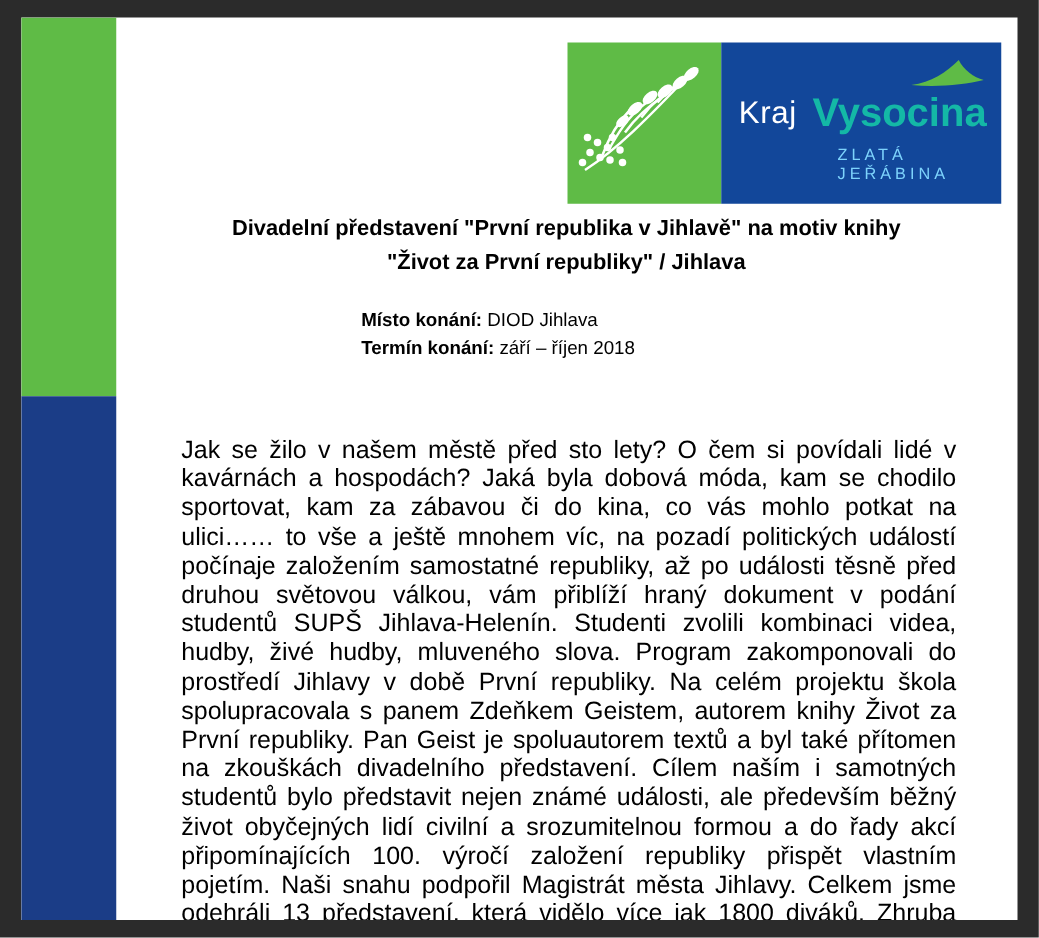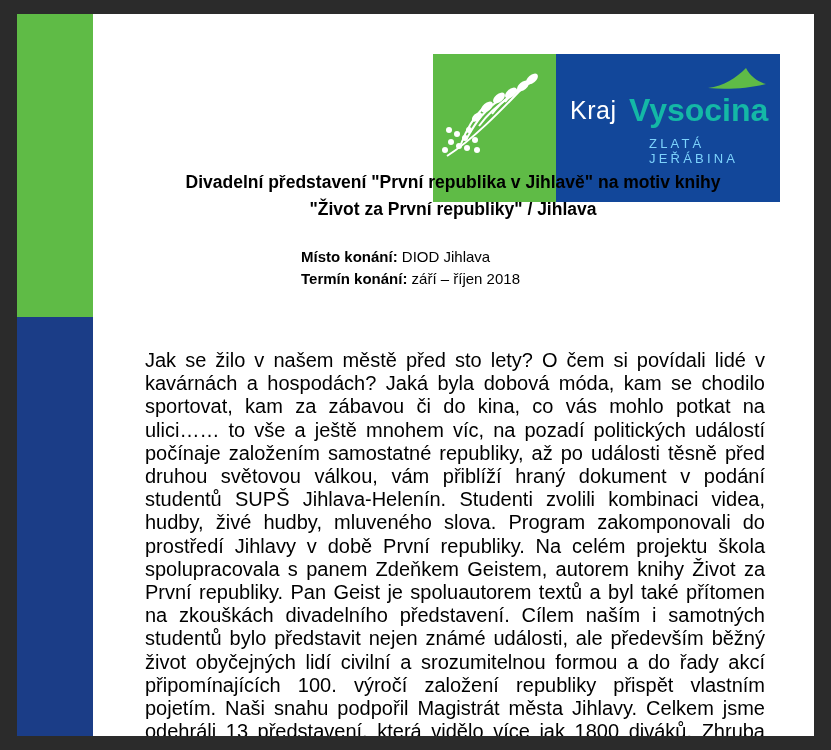--- a/index.html
+++ b/index.html
@@ -35,26 +35,25 @@
     position: absolute;
     left: 0;
     top: 303px;
     width: 76px;
     height: 419px;
     background: #1b3d87;
   }
   
   .logo {
     position: absolute;
-    left: 416px;
+    left: 437px;
     top: 20px;
     width: 347px;
-    height: 148px;
+    height: 129px;
     display: flex;
-    margin-top: 20px;
   }
   .logo-left {
     width: 123px;
     height: 100%;
     background: #5fbb46;
     position: relative;
     overflow: hidden;
   }
   .logo-right {
     width: 224px;
@@ -118,21 +117,20 @@
     color: #000000;
     line-height: 27px;
   }
   .meta {
     position: absolute;
     left: 196px;
     top: 232px;
     font-size: 15px;
     color: #000000;
     line-height: 22px;
-    margin-left: 12px;
   }
   .meta div {
     white-space: nowrap;
   }
   .meta b {
     font-weight: bold;
   }
   .body-text {
     position: absolute;
     left: 52px;

